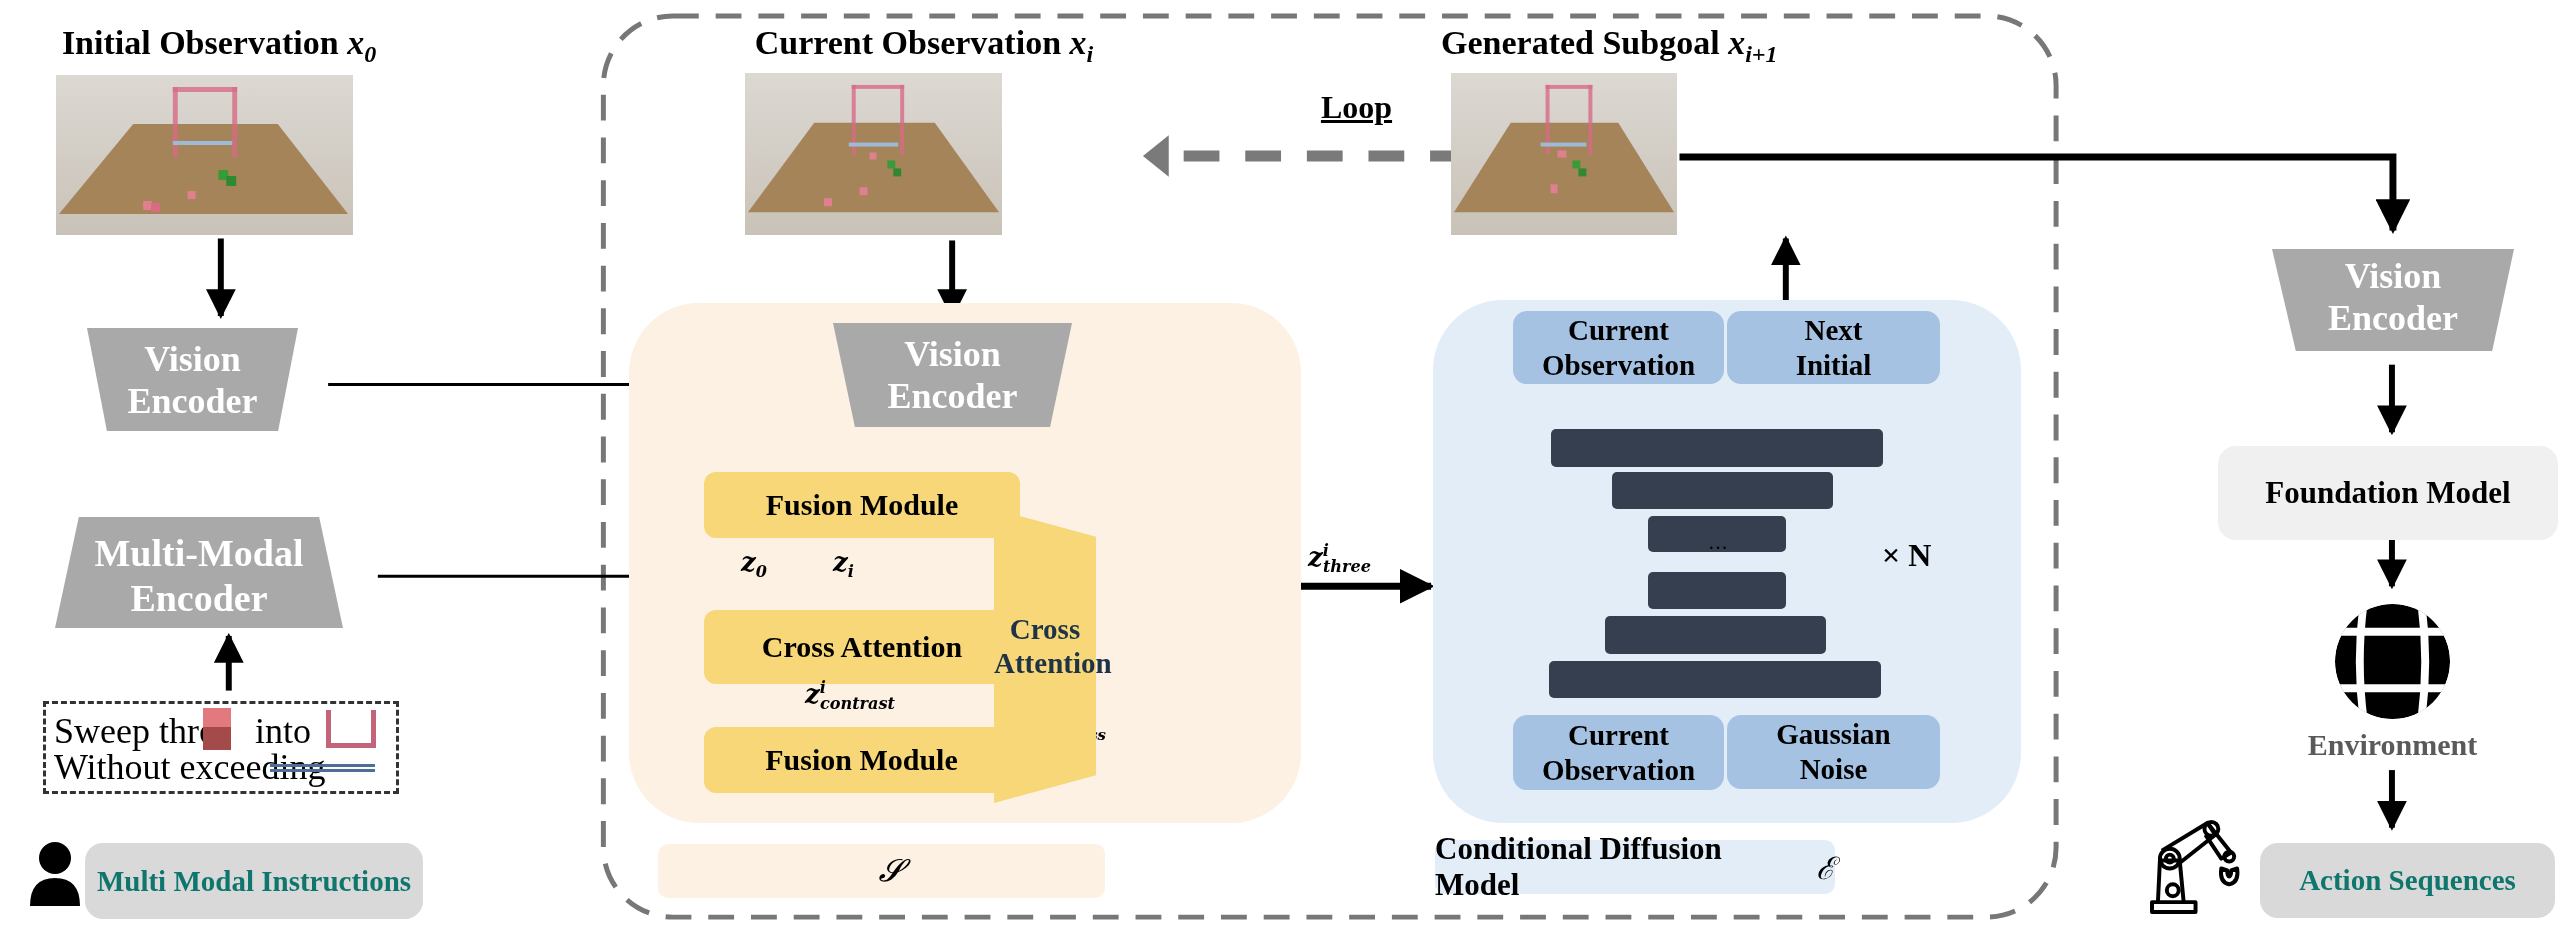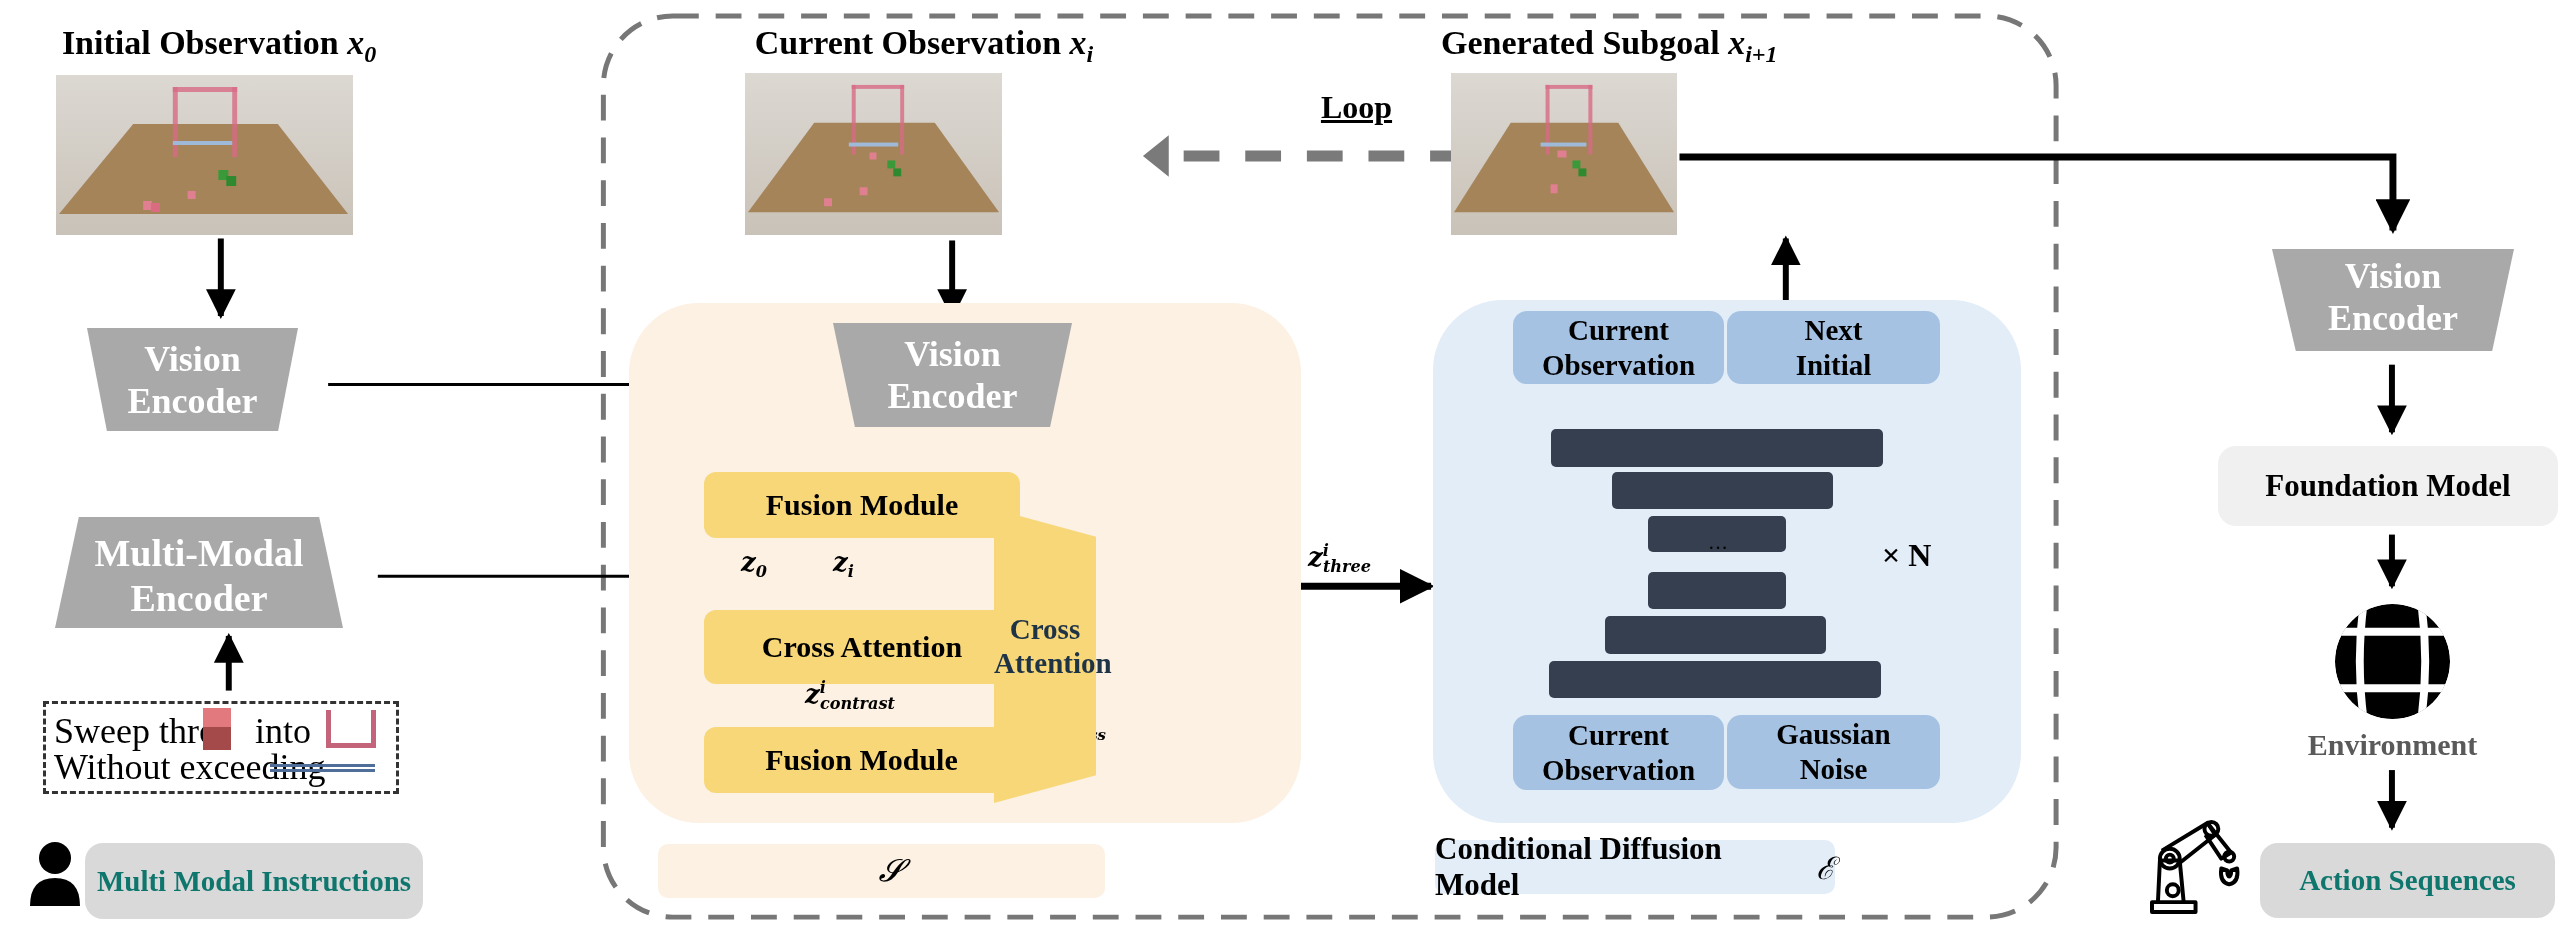--- a/index.html
+++ b/index.html
@@ -278,21 +278,21 @@
 <div class="enc" style="left:2272px; top:249px; width:242px; height:102px;">
   <svg viewBox="0 0 244 103" preserveAspectRatio="none">
     <polygon points="0,0 244,0 222,103 24,103" fill="#a9a9a9"></polygon>
   </svg>
   <div class="lbl" style="top:6px; font-size:36px;">
     <div>Vision</div>
     <div>Encoder</div>
   </div>
 </div>
 
-<div class="caption" style="left:2218px; top:446px; width:340px; height:80px; background:#f0f0f0; border-radius:18px; font-size:31px;">
+<div class="caption" style="left:2218px; top:446px; width:340px; height:94px; background:#f0f0f0; border-radius:18px; font-size:31px;">
   <span>Foundation Model</span>
 </div>
 
 <div style="position:absolute; left:2334px; top:602px; width:117px; height:119px;">
   <svg viewBox="0 0 118 120" width="117" height="119">
     <defs>
         <clipPath id="gclip">
           <ellipse cx="59" cy="60" rx="58" ry="58"></ellipse>
         </clipPath>
       </defs>

